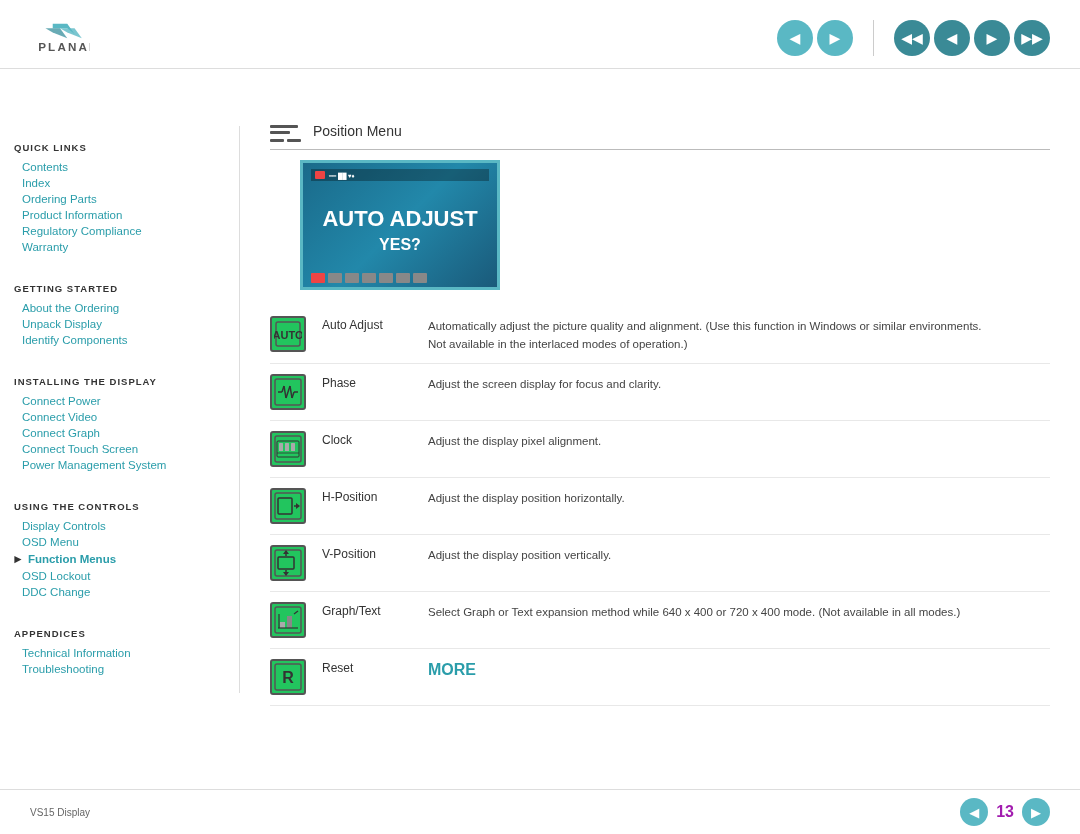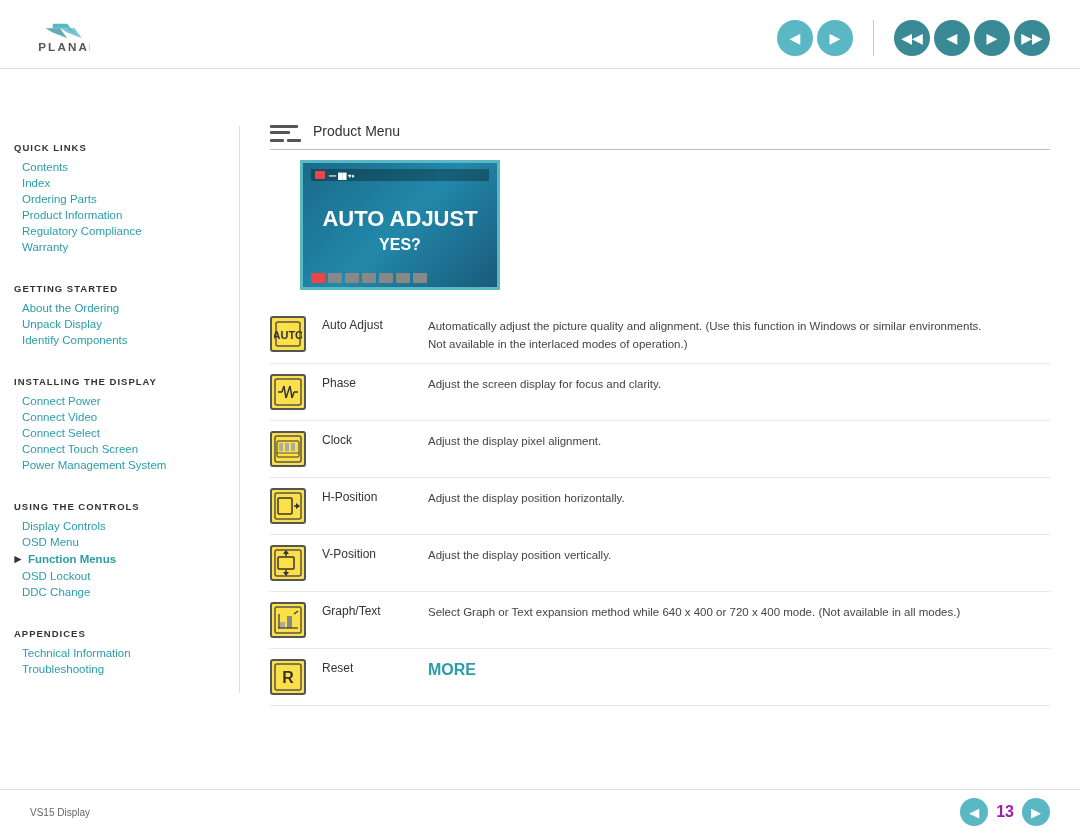--- a/index.html
+++ b/index.html
@@ -189,21 +189,21 @@
       width: 36px;
       min-width: 36px;
       height: 36px;
       border: 2px solid #555;
       border-radius: 3px;
       display: flex;
       align-items: center;
       justify-content: center;
       font-size: 18px;
       color: #333;
-      background: #fde047;
+      background: #22c55e;
     }
 
     .menu-item-name {
       font-size: 12px;
       color: #333;
       font-weight: normal;
       min-width: 90px;
       padding-top: 2px;
     }
 
@@ -306,21 +306,21 @@
     <a class="sidebar-link">Warranty</a>
 
     <div class="sidebar-section-title">GETTING STARTED</div>
     <a class="sidebar-link">About the Ordering</a>
     <a class="sidebar-link">Unpack Display</a>
     <a class="sidebar-link">Identify Components</a>
 
     <div class="sidebar-section-title">INSTALLING THE DISPLAY</div>
     <a class="sidebar-link">Connect Power</a>
     <a class="sidebar-link">Connect Video</a>
-    <a class="sidebar-link">Connect Select</a>
+    <a class="sidebar-link">Connect Graph</a>
     <a class="sidebar-link">Connect Touch Screen</a>
     <a class="sidebar-link">Power Management System</a>
 
     <div class="sidebar-section-title">USING THE CONTROLS</div>
     <a class="sidebar-link">Display Controls</a>
     <a class="sidebar-link">OSD Menu</a>
     <a class="sidebar-link active-arrow">
       <span class="arrow-indicator">►</span>
       <span>Function Menus</span>
     </a>
@@ -337,21 +337,21 @@
 
     <div class="page-header">
       <div class="header-icon-box">
         <div class="icon-line long"></div>
         <div class="icon-line medium"></div>
         <div style="display:flex; gap:3px; margin-top:2px;">
           <div class="icon-line short"></div>
           <div class="icon-line short"></div>
         </div>
       </div>
-      <div class="page-title">Product Menu</div>
+      <div class="page-title">Position Menu</div>
     </div>
 
     <div class="display-preview">
       <div class="preview-top-bar">
         <div class="preview-top-dot"></div>
         <span class="preview-top-bar-text">━━ ██ ♥♦</span>
       </div>
       <div class="preview-main-text">AUTO ADJUST</div>
       <div class="preview-yes-text">YES?</div>
       <div class="preview-bottom-icons">

